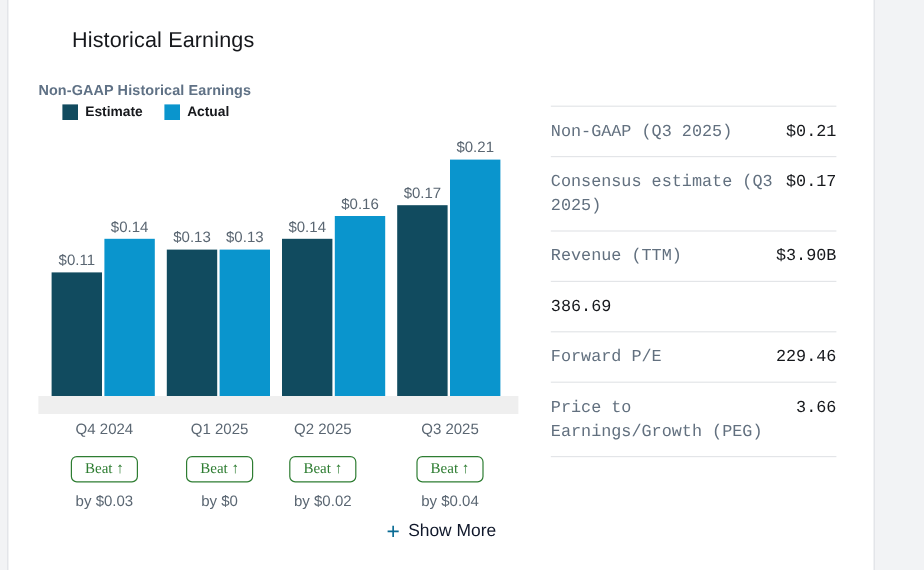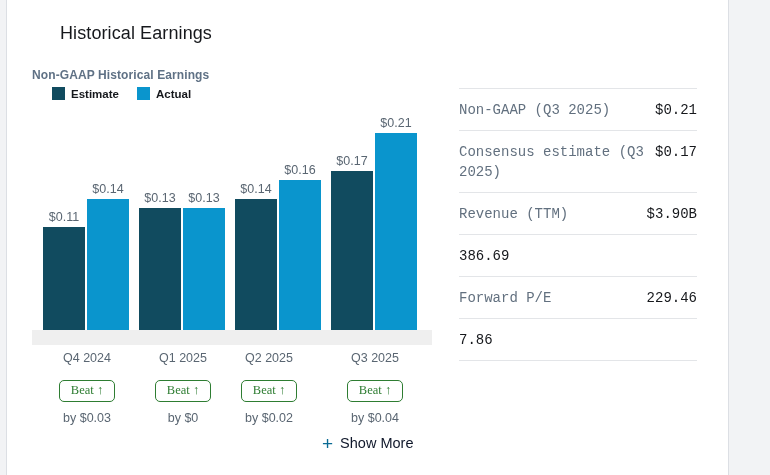--- a/index.html
+++ b/index.html
@@ -294,18 +294,19 @@
           <div class="stat-value">$3.90B</div>
         </div>
         <div class="stat-row">
           <div class="stat-value">386.69</div>
         </div>
         <div class="stat-row">
           <div class="stat-label">Forward P/E</div>
           <div class="stat-value">229.46</div>
         </div>
         <div class="stat-row">
-          <div class="stat-value">7.86</div>
+          <div class="stat-label">Price to Earnings/Growth (PEG)</div>
+          <div class="stat-value">3.66</div>
         </div>
       </div>
 
   </div>
 </div>
 
 </body></html>

